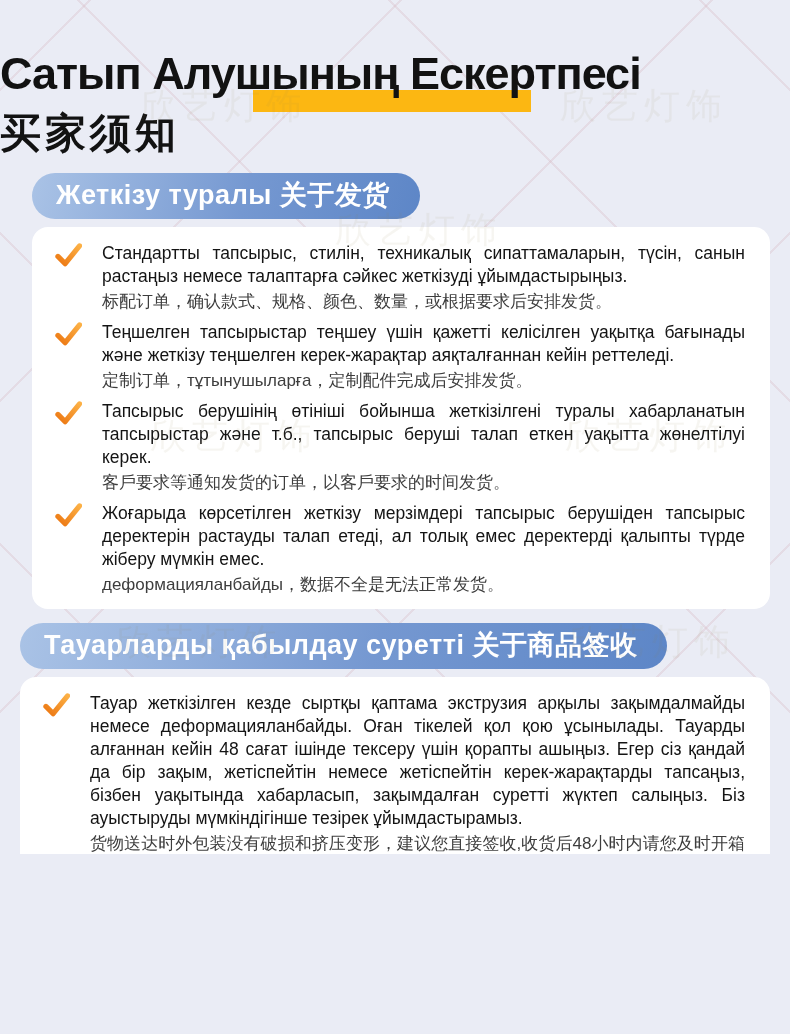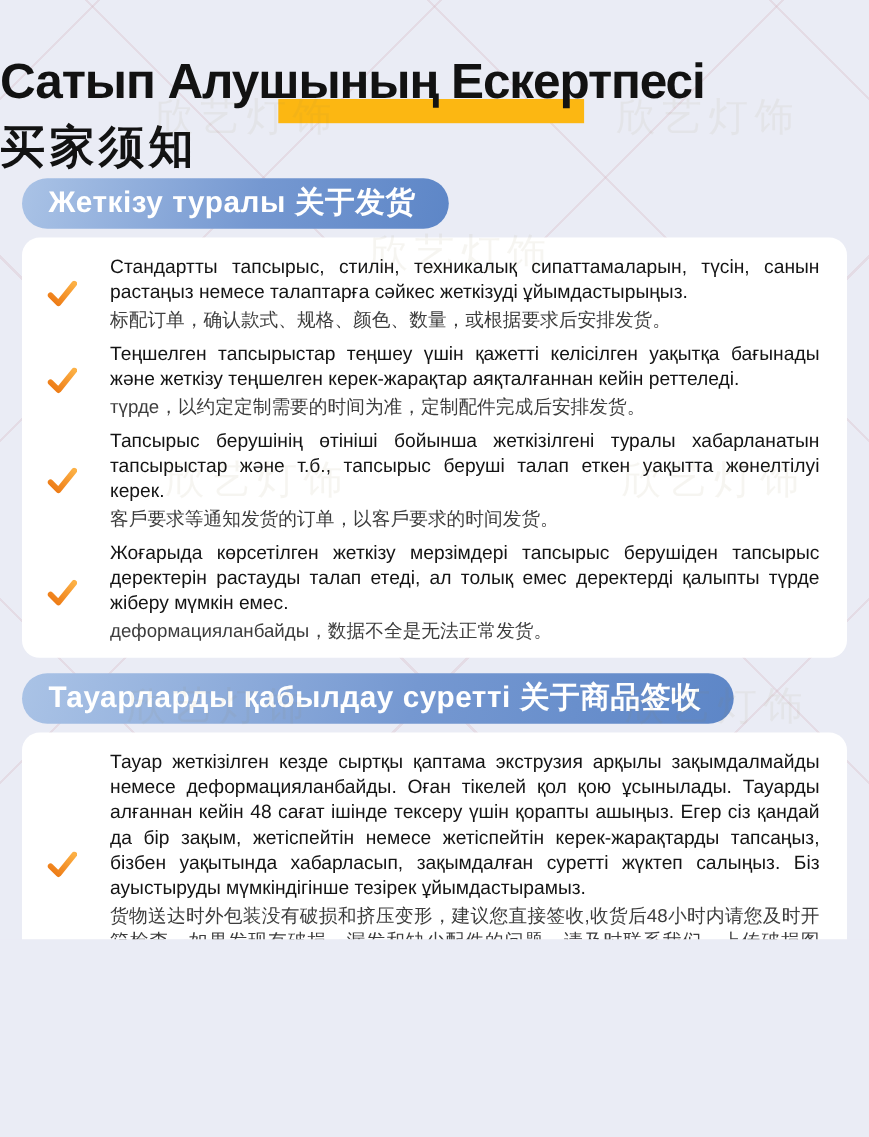--- a/index.html
+++ b/index.html
@@ -35,40 +35,40 @@
     font-size:45px; line-height:52px; font-weight:700;
     letter-spacing:-1px; color:#121212;
   }
   h2.subtitle {
     margin-top:14px;
     font-size:41px; line-height:38px; font-weight:600;
     letter-spacing:4px; color:#121212;
   }
   
   section { position:relative; z-index:2; }
-  .sec-delivery { margin-top:10px; }
+  .sec-delivery { margin-top:21px;padding-left:12px; }
   .sec-receiving { margin-top:14px; }
   .pill {
     width:fit-content;
     margin-left:20px;
     padding:6px 30px 8px 24px;
     border-radius:24px;
     background:linear-gradient(105deg,#aac3e6 0%,#7598d1 55%,#5d86c7 100%);
     color:#ffffff;
     font-size:27px; line-height:32px; font-weight:700;
     letter-spacing:0.5px;
     white-space:nowrap;
   }
   .card {
     margin:8px 20px 0 20px;
     background:#ffffff;
     border-radius:16px;
     padding:15px 25px 13px 23px;
   }
-  .item { display:flex; gap:30px; margin-bottom:8px;align-items:center; }
+  .item { display:flex; gap:20px; margin-bottom:8px; }
   .item:last-child { margin-bottom:0; }
   .check { flex:none; width:27px; }
   .check svg { width:27px; height:24px; margin-top:1px; display:block; }
   .txt { flex:1 1 auto; min-width:0; }
   .kz {
     font-size:17.5px; line-height:23px; font-weight:500;
     color:#141414; text-align:justify;
   }
   .cn {
     font-size:17px; line-height:23px; font-weight:400;
@@ -125,21 +125,21 @@
   </div>
 
   <div class="item">
     <span class="check">
       <svg viewBox="0 0 28 25">
         <path d="M3 14 L10.5 21.5 L25.5 3" fill="none" stroke="url(#checkGrad)" stroke-width="5.4" stroke-linecap="round" stroke-linejoin="round"></path>
       </svg>
     </span>
     <div class="txt">
       <p class="kz">Теңшелген тапсырыстар теңшеу үшін қажетті келісілген уақытқа бағынады және жеткізу теңшелген керек-жарақтар аяқталғаннан кейін реттеледі.</p>
-      <p class="cn">түрде，以约定定制需要的时间为准，定制配件完成后安排发货。</p>
+      <p class="cn">定制订单，тұтынушыларға，定制配件完成后安排发货。</p>
     </div>
   </div>
 
   <div class="item">
     <span class="check">
       <svg viewBox="0 0 28 25">
         <path d="M3 14 L10.5 21.5 L25.5 3" fill="none" stroke="url(#checkGrad)" stroke-width="5.4" stroke-linecap="round" stroke-linejoin="round"></path>
       </svg>
     </span>
     <div class="txt">

